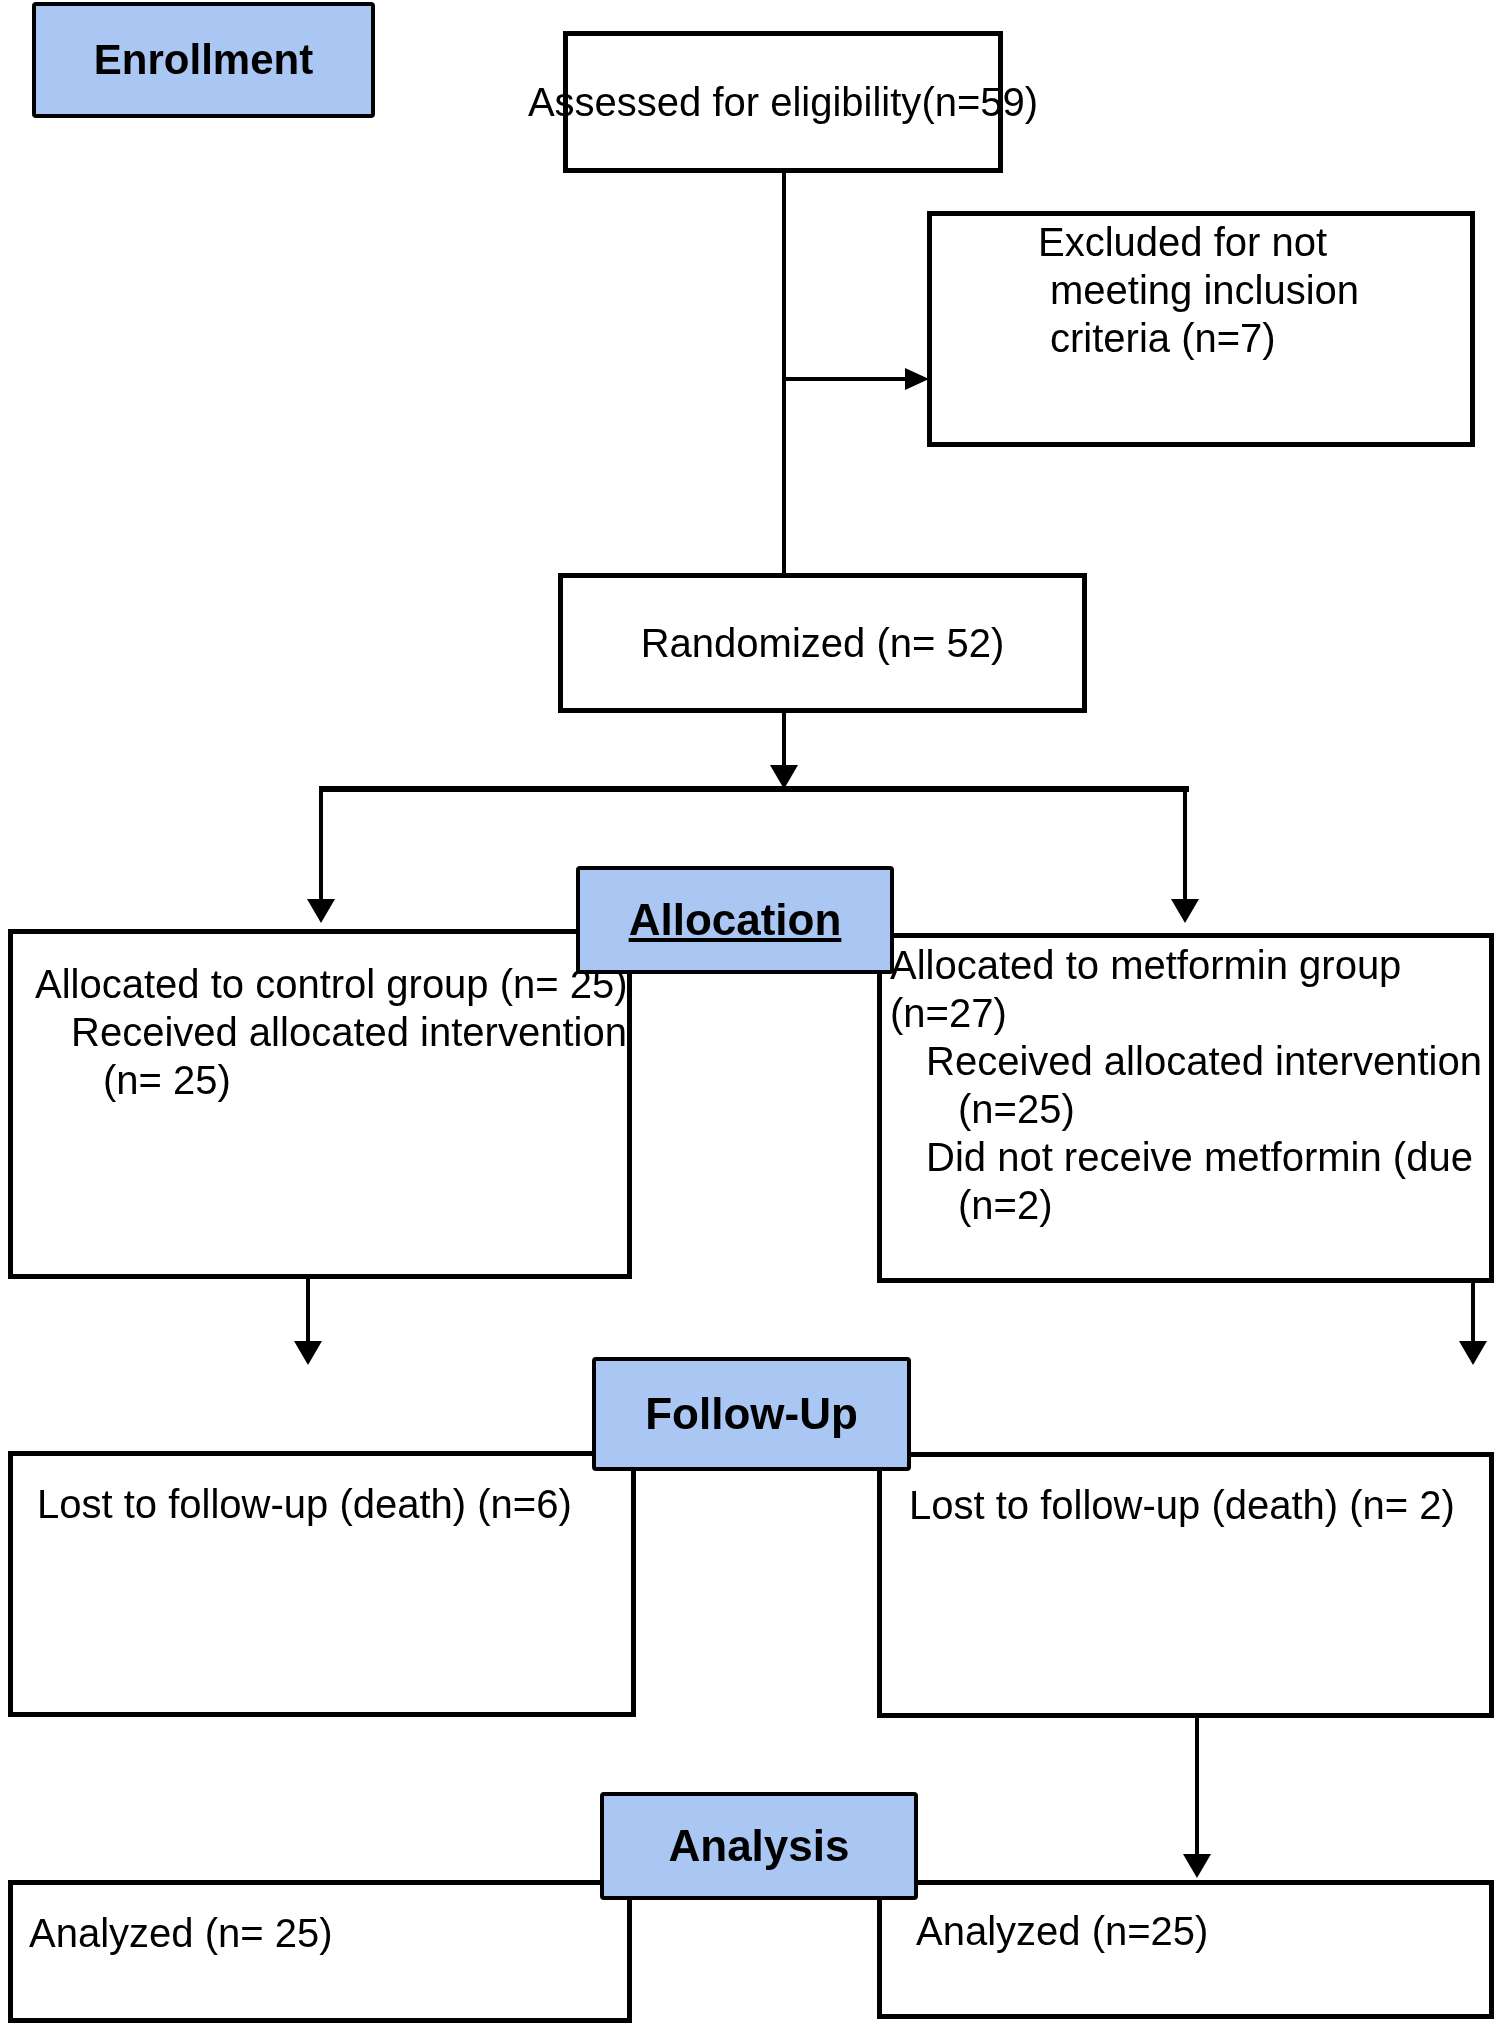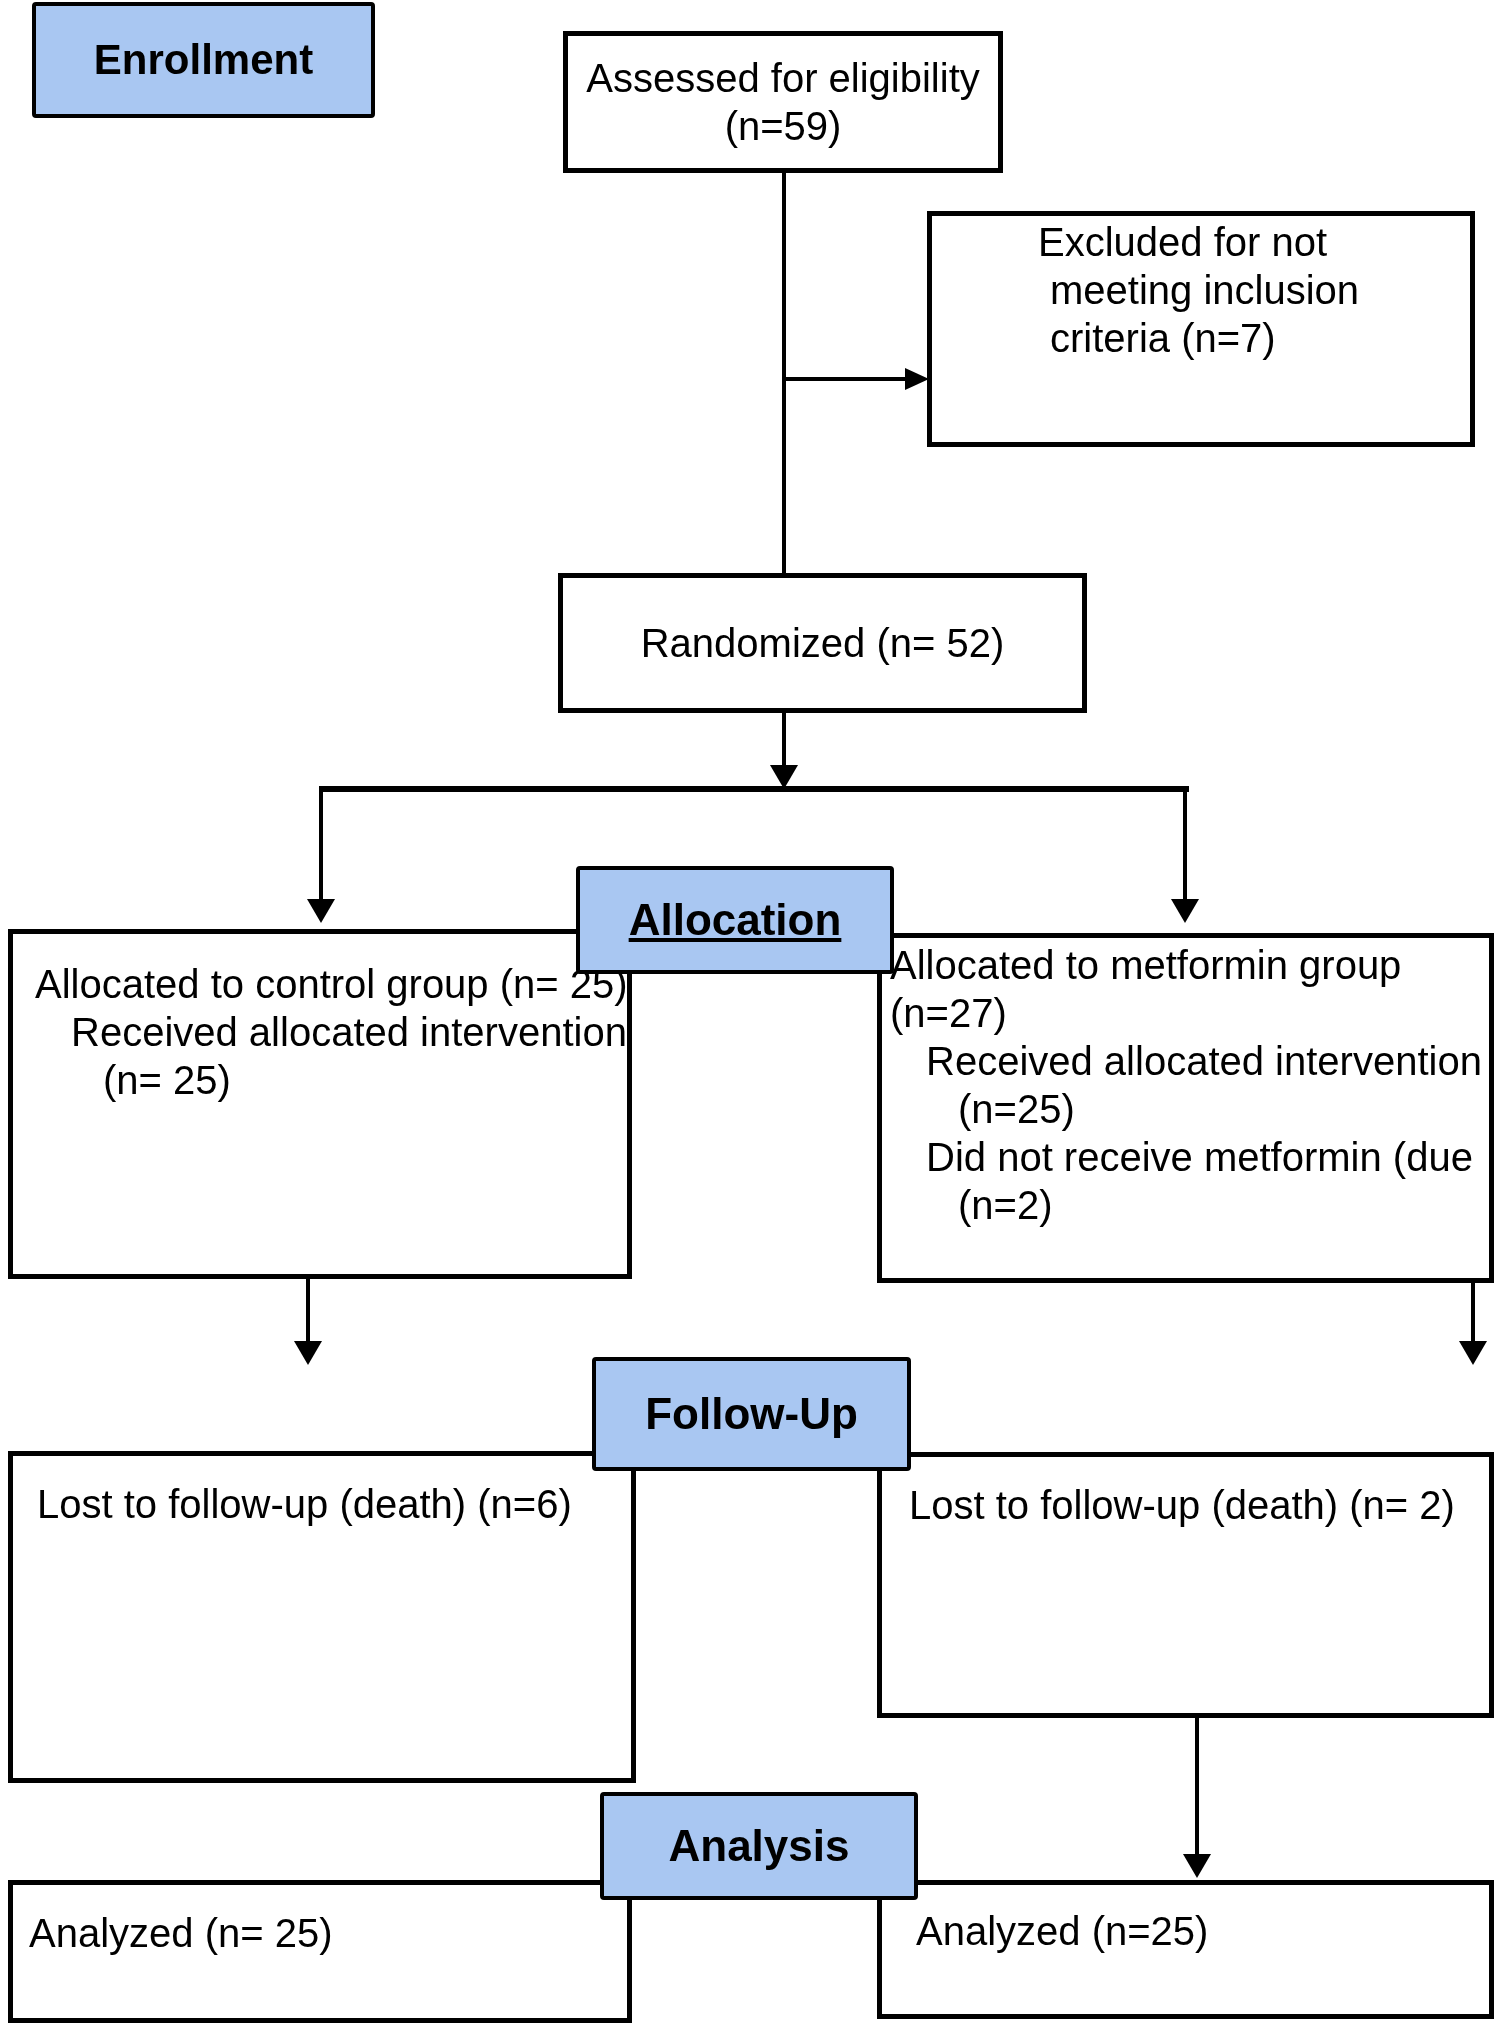--- a/index.html
+++ b/index.html
@@ -23,21 +23,21 @@
     position: absolute;
     background: var(--box-fill);
     border: 5px solid var(--stroke);
     font-size: 40px;
     line-height: 48px;
     z-index: 2;
   }
   .box .line { display: block; white-space: nowrap; }
   .center {
     display: flex;
-    flex-direction: column;
+    flex-direction: row;
     justify-content: center;
     align-items: center;
     text-align: right;
   }
   
   .i12 { margin-left: 12px; }
   .i36 { margin-left: 36px; }
   .i68 { margin-left: 68px; }
   
   .stage {
@@ -70,21 +70,21 @@
   #lbl-enrollment { left: 32px;  top: 2px;    width: 343px; height: 116px; font-size: 42px; }
   #lbl-allocation { left: 576px; top: 866px;  width: 318px; height: 108px; text-decoration: underline; }
   #lbl-followup   { left: 592px; top: 1357px; width: 319px; height: 114px; }
   #lbl-analysis   { left: 600px; top: 1792px; width: 318px; height: 108px; }
 
   #box-assessed   { left: 563px; top: 31px;   width: 440px; height: 142px; }
   #box-excluded   { left: 927px; top: 211px;  width: 548px; height: 236px; padding: 2px 10px 0 106px; }
   #box-randomized { left: 558px; top: 573px;  width: 529px; height: 140px; }
   #box-alloc-ctl  { left: 8px;   top: 929px;  width: 624px; height: 350px; padding: 26px 10px 0 22px; }
   #box-alloc-met  { left: 877px; top: 933px;  width: 617px; height: 350px; padding: 3px 6px 0 8px; }
-  #box-fu-ctl     { left: 8px;   top: 1451px; width: 628px; height: 332px; padding: 24px 10px 0 24px; }
+  #box-fu-ctl     { left: 8px;   top: 1451px; width: 628px; height: 266px; padding: 24px 10px 0 24px; }
   #box-fu-met     { left: 877px; top: 1452px; width: 617px; height: 266px; padding: 24px 10px 0 27px; }
   #box-an-ctl     { left: 8px;   top: 1880px; width: 624px; height: 143px; padding: 24px 10px 0 16px; }
   #box-an-met     { left: 877px; top: 1880px; width: 617px; height: 139px; padding: 22px 10px 0 34px; }
 
   #ln-assessed-rand  { left: 782px;  top: 172px;  width: 4px;   height: 403px; }
   #ln-excluded       { left: 784px;  top: 377px;  width: 123px; height: 4px; }
   #ar-excluded       { left: 905px;  top: 368px; }
   #ln-rand-split     { left: 782px;  top: 711px;  width: 4px;   height: 57px; }
   #ar-rand-split     { left: 770px;  top: 765px; }
   #ln-branch         { left: 319px;  top: 786px;  width: 870px; height: 6px; }

